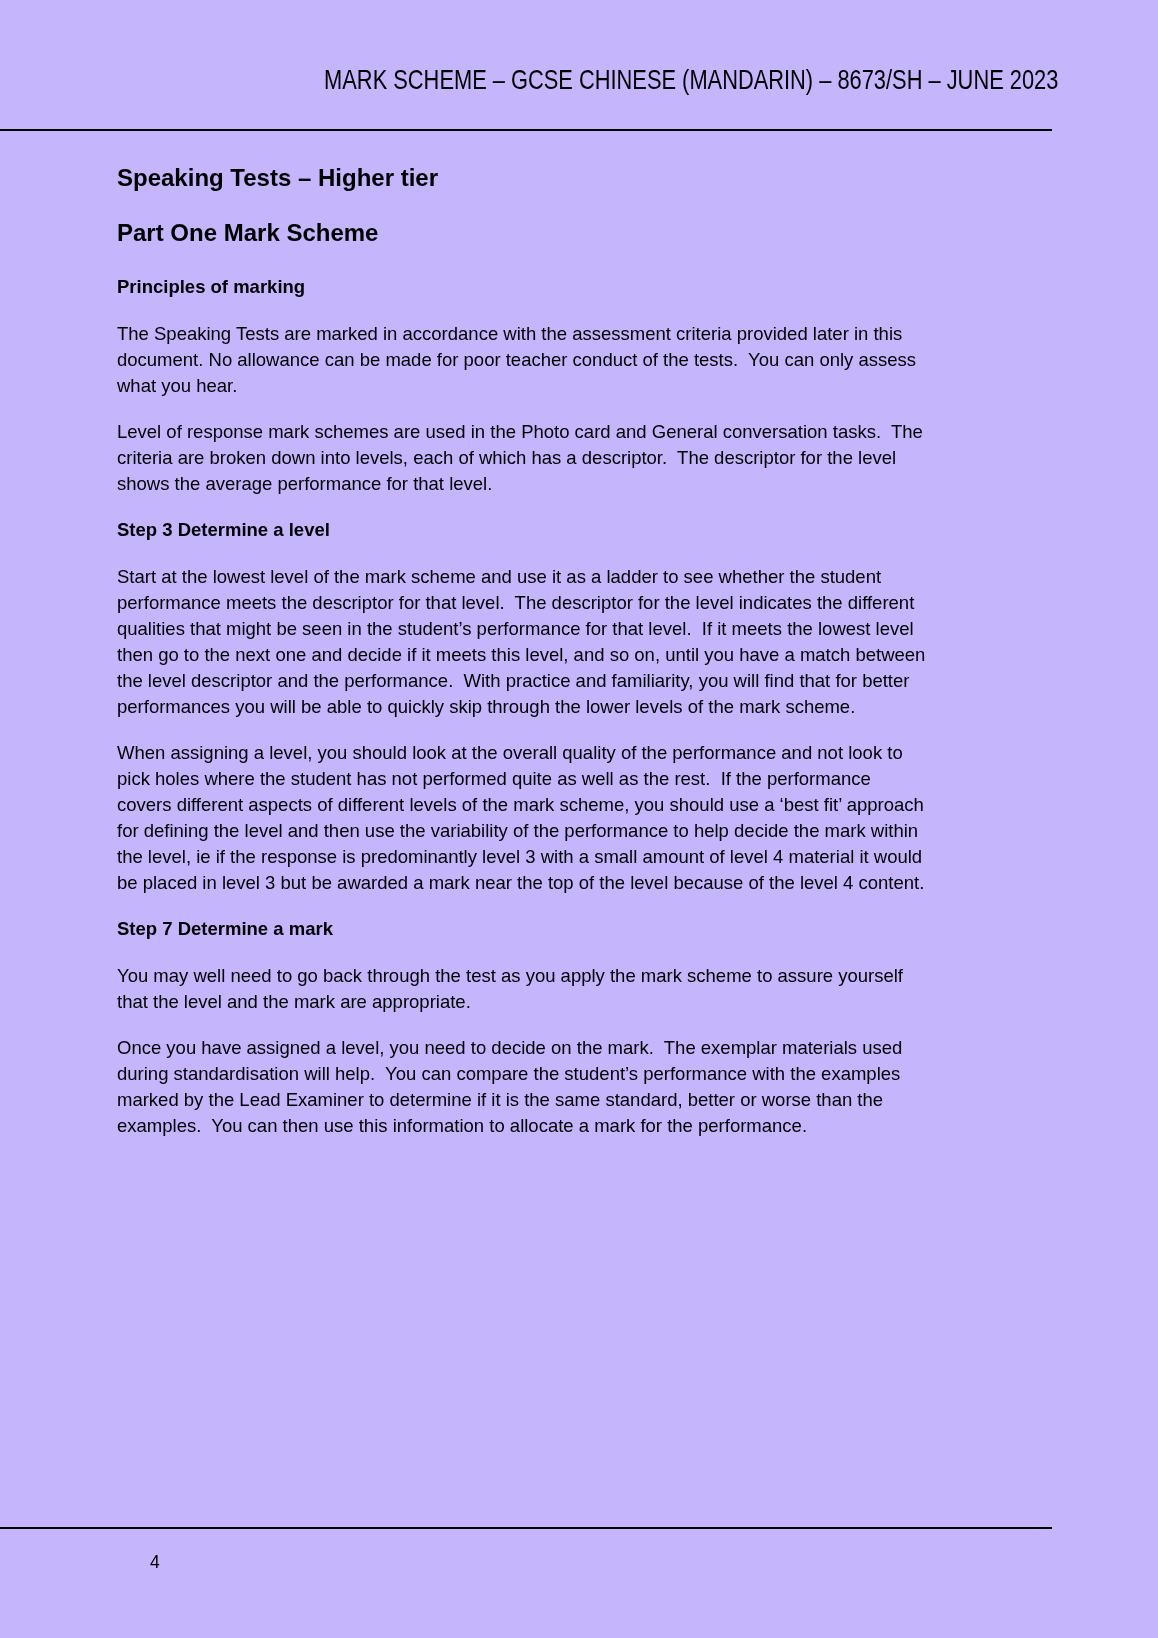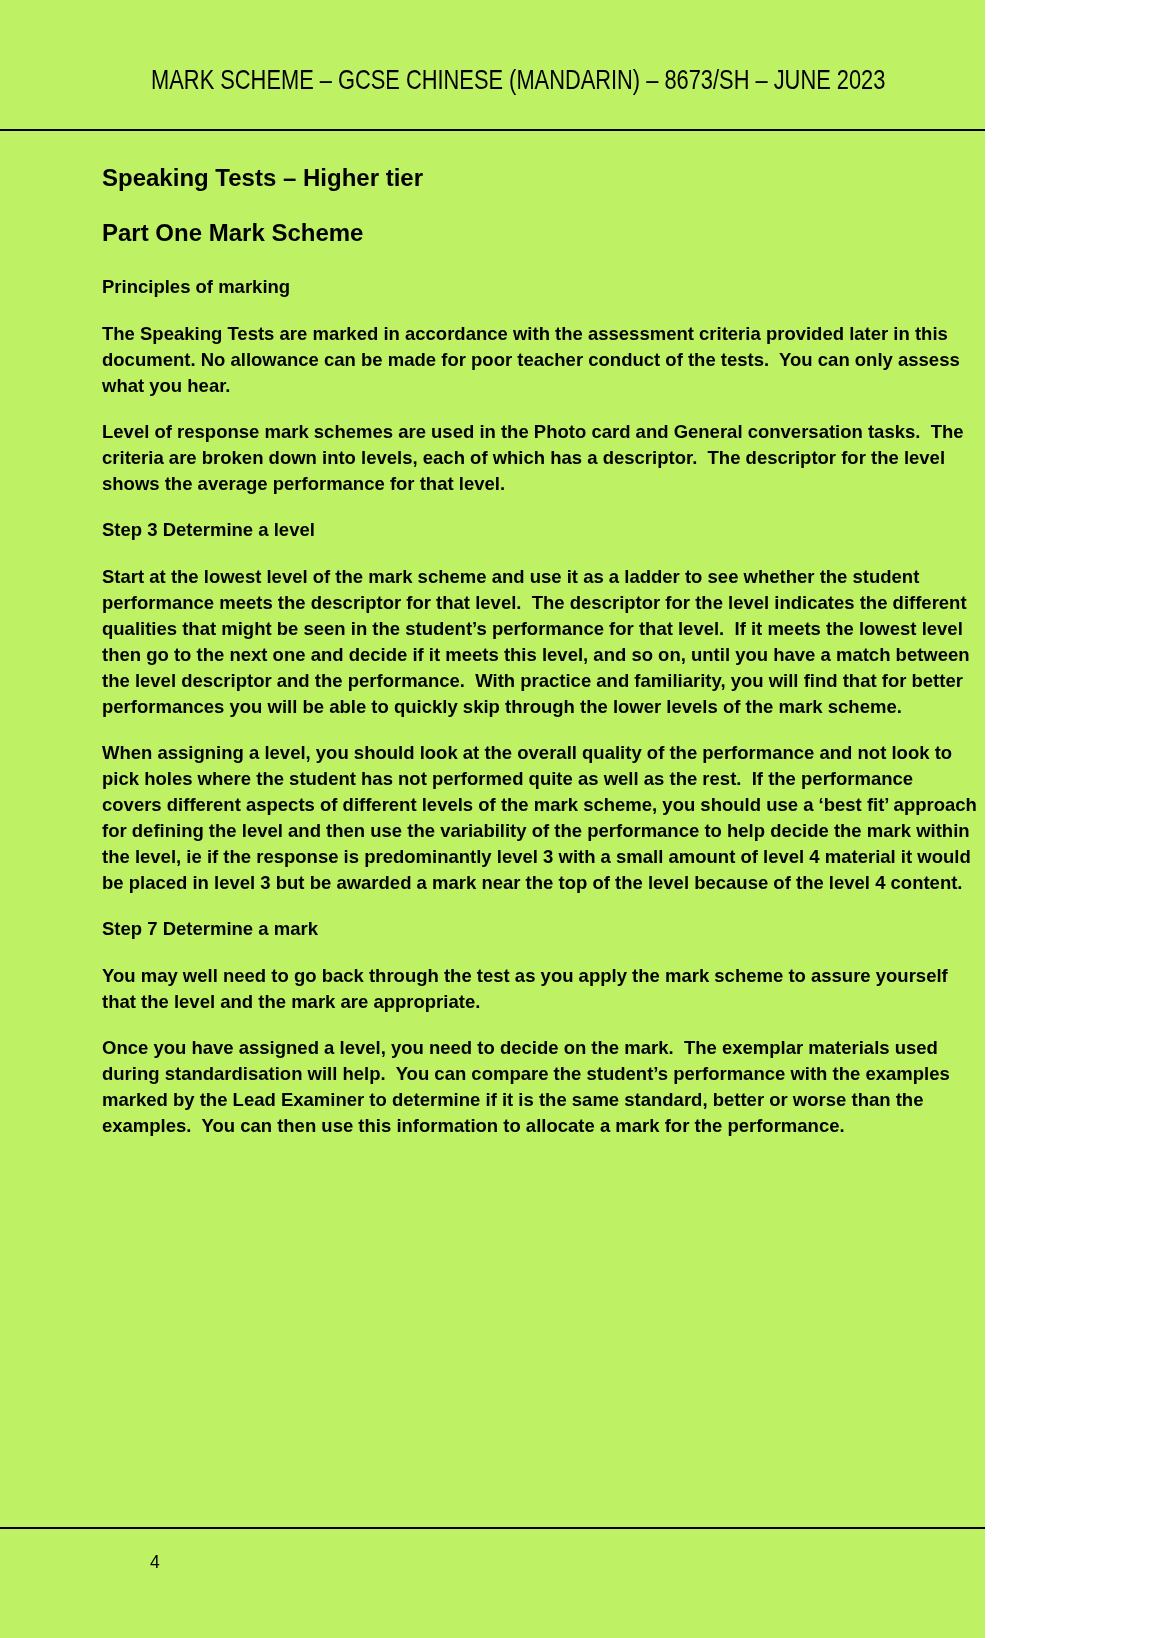--- a/index.html
+++ b/index.html
@@ -2,23 +2,23 @@
 <html><head>
 <meta charset="utf-8">
 <style>
   html, body {
     margin: 0;
     padding: 0;
     background: #ffffff;
   }
   .page {
     position: relative;
-    width: 985px;
+    width: 1158px;
     height: 1638px;
-    background: #bef264;
+    background: #c4b5fd;
     overflow: hidden;
     font-family: "Liberation Sans", sans-serif;
     color: #000000;
   }
 
   
   .running-header {
     position: absolute;
     top: 64px;
     right: 100px;
@@ -37,21 +37,21 @@
     width: 1052px;
     height: 2px;
     background: #000000;
   }
   .rule-top { top: 129px; }
   .rule-bottom { top: 1527px; }
 
   
   .content {
     position: absolute;
-    left: 102px;
+    left: 117px;
     top: 164px;
     width: 960px;
   }
 
   .doc-title {
     font-size: 24px;
     line-height: 28px;
     font-weight: 700;
     margin: 0 0 27px 0;
     white-space: pre-wrap;
@@ -61,21 +61,21 @@
     font-size: 18.5px;
     line-height: 26px;
     font-weight: 700;
     margin: 3px 0 21px 0;
     white-space: pre-wrap;
   }
 
   .para {
     font-size: 18.5px;
     line-height: 26px;
-    font-weight: 700;
+    font-weight: 400;
     margin: 0 0 20px 0;
     white-space: pre-wrap; 
   }
 
   .page-number {
     position: absolute;
     left: 150px;
     top: 1551px;
     font-size: 17.5px;
     line-height: 22px;

